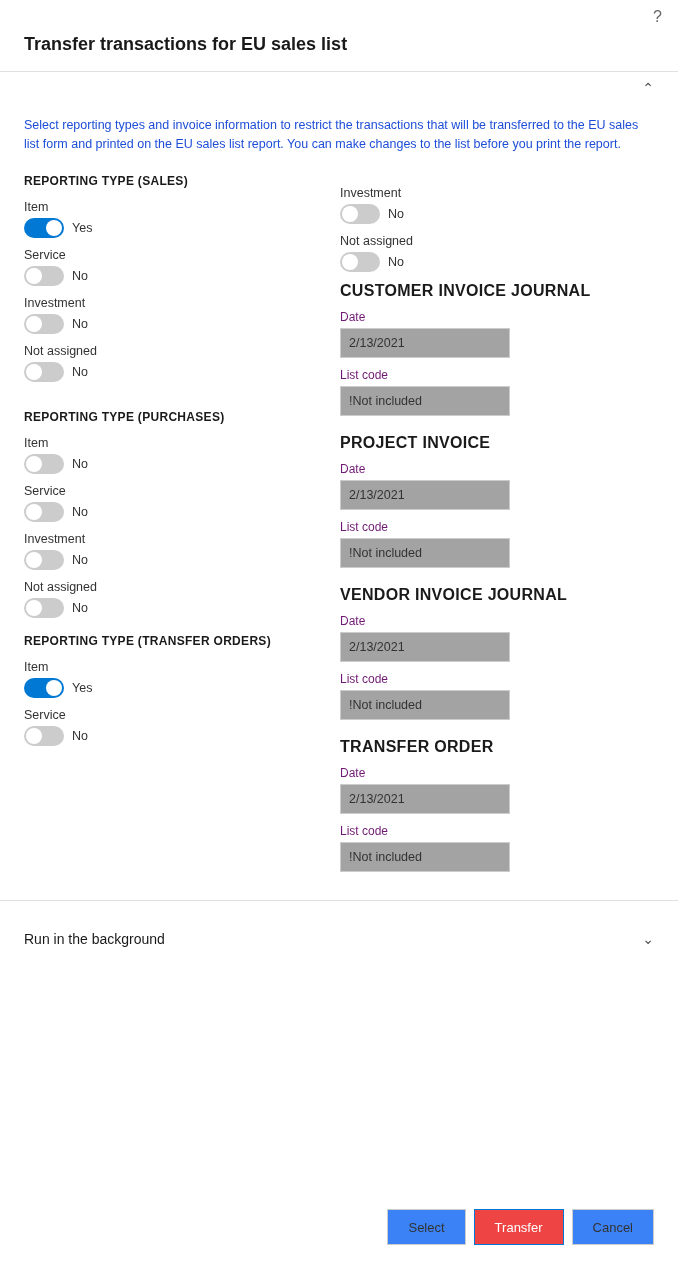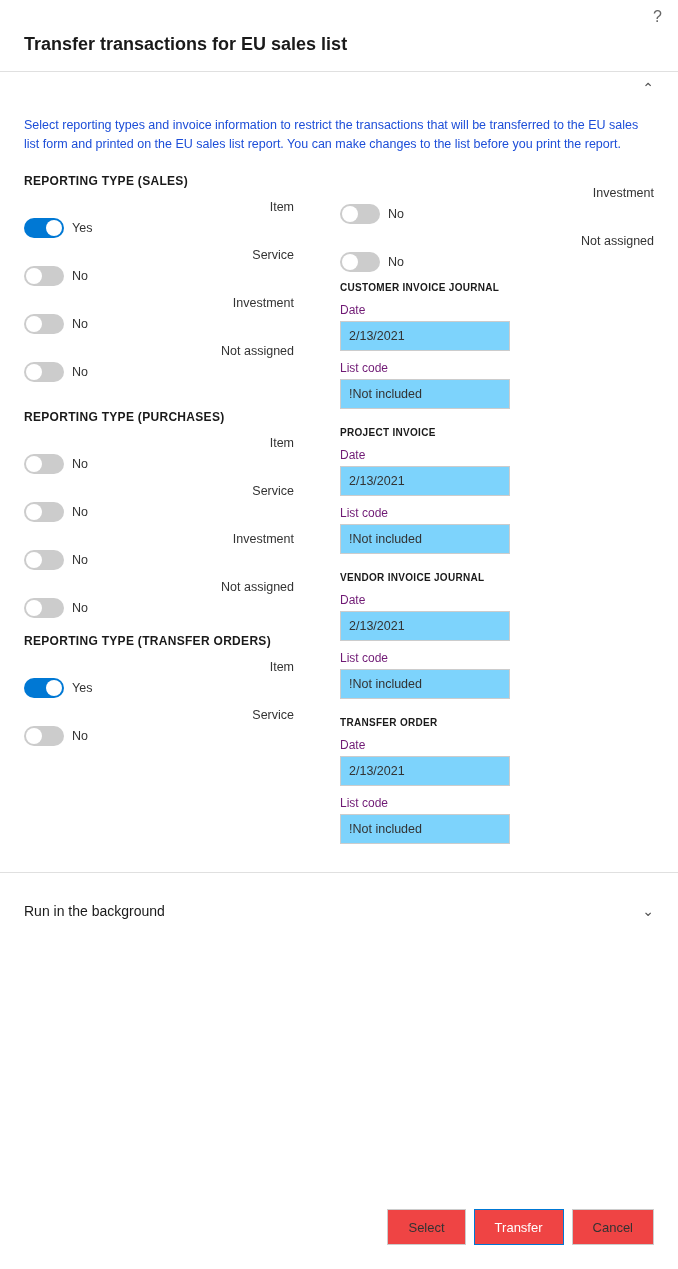--- a/index.html
+++ b/index.html
@@ -81,21 +81,20 @@
 
     .toggle-group {
       margin-bottom: 10px;
     }
 
     .toggle-label {
       font-size: 12.5px;
       color: #333;
       margin-bottom: 4px;
       display: block;
-      text-align: right;
     }
 
     .toggle-row {
       display: flex;
       align-items: center;
       gap: 8px;
     }
 
     .toggle-status {
       font-size: 12.5px;
@@ -135,21 +134,21 @@
 
     .toggle-switch.off .thumb {
       left: 2px;
     }
 
     .right-section {
       margin-bottom: 18px;
     }
 
     .right-section-title {
-      font-size: 10px;
+      font-size: 16px;
       font-weight: 700;
       text-transform: uppercase;
       letter-spacing: 0.3px;
       margin-bottom: 10px;
       color: #1a1a1a;
     }
 
     .field-group {
       margin-bottom: 10px;
     }
@@ -159,21 +158,21 @@
       color: #701a75;
       margin-bottom: 4px;
       display: block;
     }
 
     .field-input {
       width: 100%;
       max-width: 170px;
       height: 30px;
       border: 1px solid #ccc;
-      background: #7dd3fc;
+      background: #a3a3a3;
       padding: 4px 8px;
       font-size: 12.5px;
       color: #333;
       outline: none;
     }
 
     .divider-section {
       margin-bottom: 16px;
       padding-top: 4px;
     }
@@ -204,21 +203,21 @@
       display: flex;
       gap: 8px;
     }
 
     .btn {
       height: 36px;
       padding: 0 20px;
       font-size: 13px;
       cursor: pointer;
       border: 1px solid #ccc;
-      background: #ef4444;
+      background: #3b82f6;
       color: #333;
       font-family: 'Segoe UI', Arial, sans-serif;
     }
 
     .btn-primary {
       background: #ef4444;
       color: #fff;
       border: 1px solid #0078d4;
     }
 

